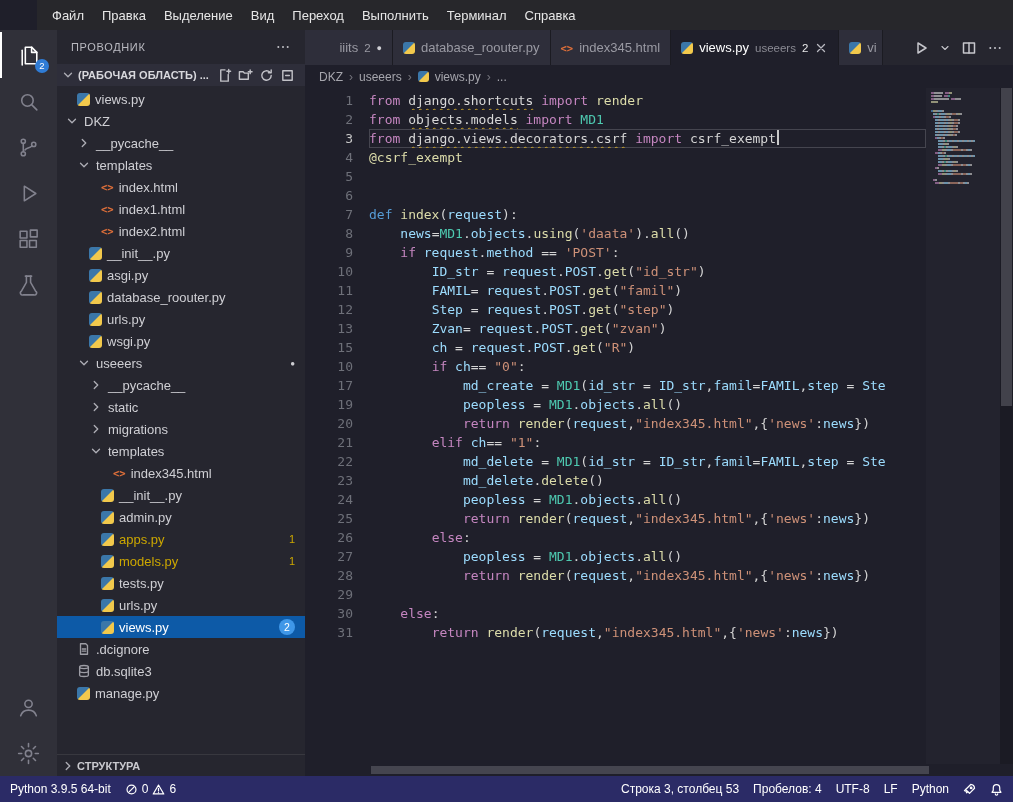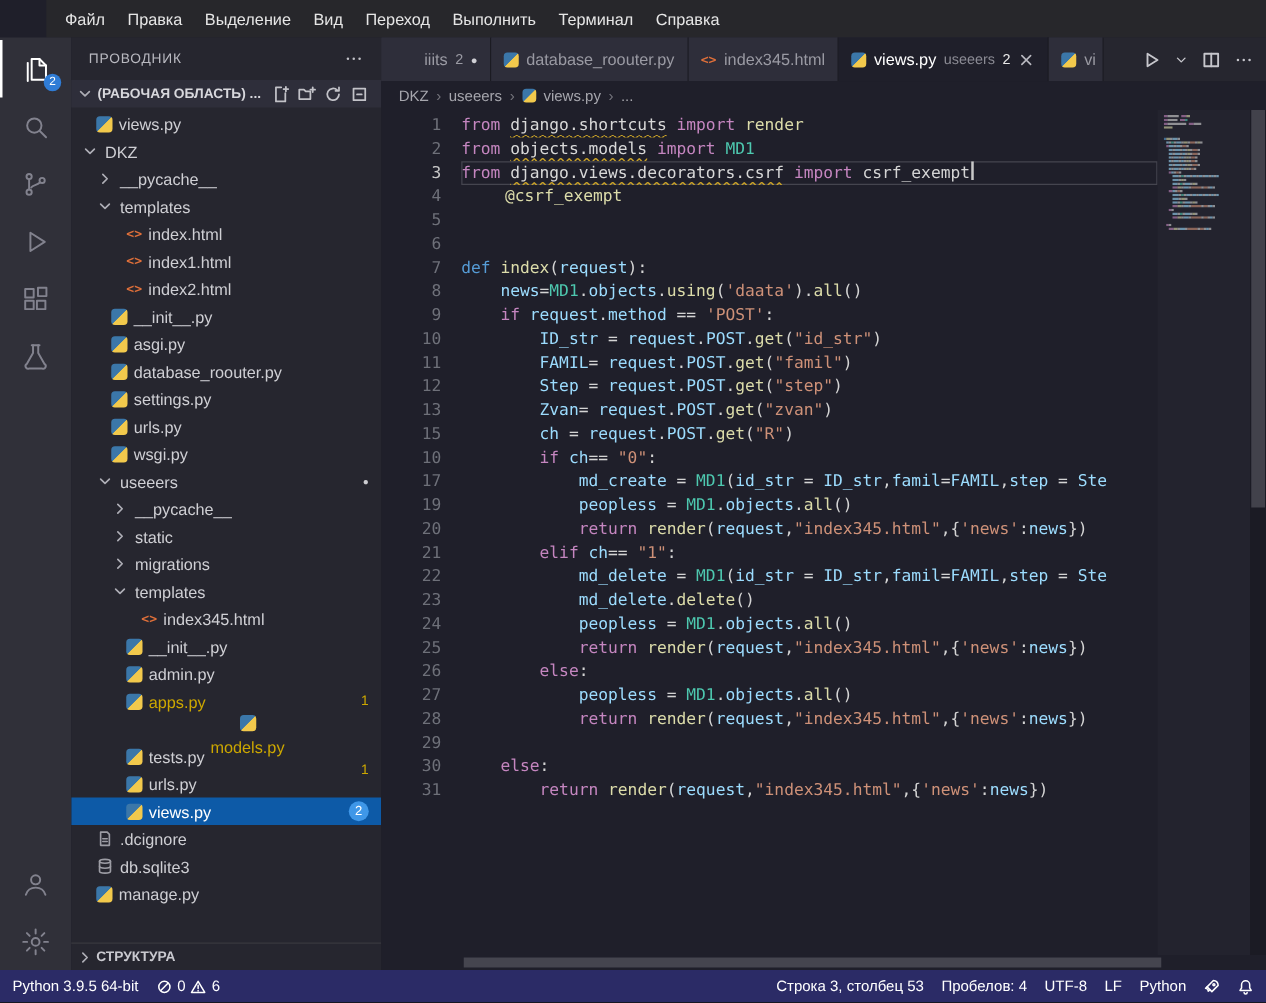--- a/index.html
+++ b/index.html
@@ -62,21 +62,21 @@
   
   .code-area{position:relative;flex:1;min-height:0;background:var(--bg-editor);overflow:hidden;}
   .code-scroll{position:absolute;left:0;top:0;right:87px;bottom:0;overflow:hidden;padding-top:3px;}
   .code-line{display:flex;height:19px;line-height:19px;font-family:"DejaVu Sans Mono","Liberation Mono",monospace;font-size:13px;}
   .gutter{width:64px;padding-right:16px;text-align:right;color:#6e7079;flex:0 0 auto;}
   .code-line.cur .gutter{color:#c6c6c6;}
   .ln-content{flex:1;white-space:pre;overflow:hidden;}
   .code-line.cur .ln-content{box-shadow:inset 0 0 0 1px #45454f;}
   .tk-kw{color:var(--tok-kw);} .tk-def{color:var(--tok-def);} .tk-fn{color:var(--tok-fn);}
   .tk-cls{color:var(--tok-cls);} .tk-var{color:var(--tok-var);} .tk-str{color:var(--tok-str);}
-  .tk-pln{color:var(--tok-pln);} .tk-dec{color:var(--tok-dec);margin-left:35px;}
+  .tk-pln{color:var(--tok-pln);} .tk-dec{color:var(--tok-dec);}
   .tk-mod{color:var(--tok-mod);text-decoration:underline wavy #c9a227;text-decoration-thickness:1px;text-underline-offset:3px;}
   .caret{display:inline-block;width:2px;height:15px;background:#c8c8c8;margin-left:1px;vertical-align:-2px;}
   .minimap{position:absolute;right:13px;top:0;bottom:0;width:74px;background:rgba(255,255,255,0.02);padding-top:4px;overflow:hidden;}
   .mm-row{height:2px;margin:0 0 1px 5px;display:flex;overflow:hidden;}
   .mmseg{height:2px;flex:0 0 auto;opacity:.6;}
   .vscroll{position:absolute;right:0;top:0;bottom:0;width:13px;background:rgba(0,0,0,0.12);}
   .vthumb{position:absolute;top:0;left:1px;right:1px;height:47%;background:rgba(140,140,150,0.35);}
   .hscroll{flex:0 0 12px;position:relative;background:var(--bg-editor);}
   .hthumb{position:absolute;left:66px;right:84px;top:2px;height:8px;background:rgba(140,140,150,0.35);}
   
@@ -266,24 +266,20 @@
           <div class="trow" style="padding-left: 32px;">
             <span class="pyic"></span>
             <span class="tlbl">asgi.py</span>
           </div>
           <div class="trow" style="padding-left: 32px;">
             <span class="pyic"></span>
             <span class="tlbl">database_roouter.py</span>
           </div>
           <div class="trow" style="padding-left: 32px;">
             <span class="pyic"></span>
-            <span class="tlbl">settings.py</span>
-          </div>
-          <div class="trow" style="padding-left: 32px;">
-            <span class="pyic"></span>
             <span class="tlbl">urls.py</span>
           </div>
           <div class="trow" style="padding-left: 32px;">
             <span class="pyic"></span>
             <span class="tlbl">wsgi.py</span>
           </div>
           <div class="trow" style="padding-left: 20px;">
             <span class="icon tw">
               <svg viewBox="0 0 16 16">
                 <path d="M4 6l4 4 4-4"></path>
@@ -334,21 +330,21 @@
           </div>
           <div class="trow" style="padding-left: 44px;">
             <span class="pyic"></span>
             <span class="tlbl">admin.py</span>
           </div>
           <div class="trow" style="padding-left: 44px;">
             <span class="pyic"></span>
             <span class="tlbl warn">apps.py</span>
             <span class="tbadge warnb">1</span>
           </div>
-          <div class="trow" style="padding-left: 44px; flex-direction: column;">
+          <div class="trow" style="padding-left: 44px;">
             <span class="pyic"></span>
             <span class="tlbl warn">models.py</span>
             <span class="tbadge warnb">1</span>
           </div>
           <div class="trow" style="padding-left: 44px;">
             <span class="pyic"></span>
             <span class="tlbl">tests.py</span>
           </div>
           <div class="trow" style="padding-left: 44px;">
             <span class="pyic"></span>

